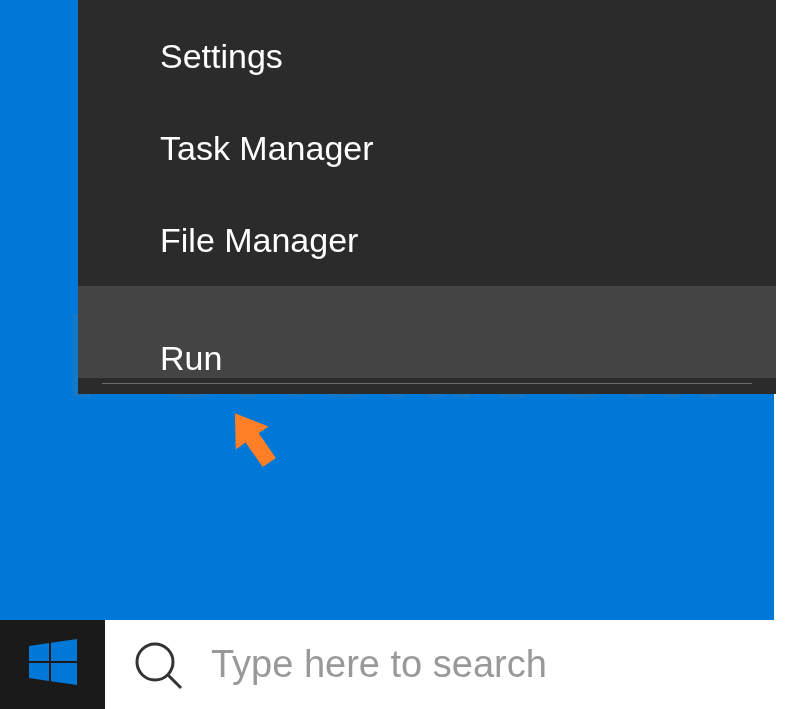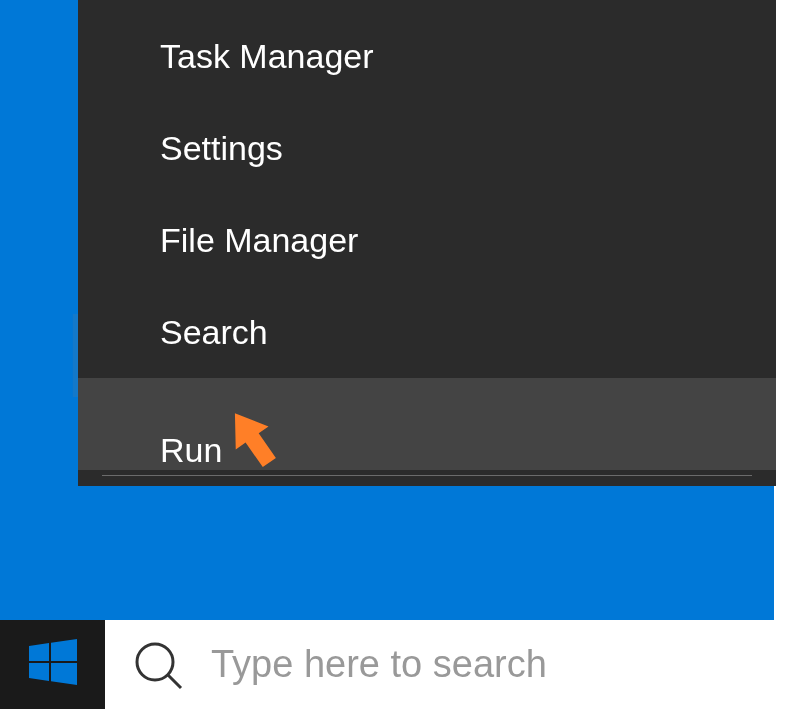--- a/index.html
+++ b/index.html
@@ -164,30 +164,27 @@
   </style>
 </head>
 <body>
 
 <div class="watermark">PCrisk.com</div>
 
 <div class="edge-border"></div>
 
 <div class="context-menu">
   <div class="menu-item">
+    <span>Settings</span>
+  </div>
+  <div class="menu-item">
     <span>Task Manager</span>
-  </div>
-  <div class="menu-item">
-    <span>Settings</span>
   </div>
   <div class="menu-item">
     <span>File Manager</span>
-  </div>
-  <div class="menu-item">
-    <span>Search</span>
   </div>
   <div class="menu-item highlighted">
     <span>Run</span>
   </div>
   <div class="separator"></div>
 </div>
 
 <div class="cursor-arrow">
   <svg viewBox="0 0 60 70">
     <path d="M 30 0 L 50 30 L 38 30 L 38 60 L 22 60 L 22 30 L 10 30 Z" fill="#ff7f27" transform="rotate(-35 30 35)"></path>

